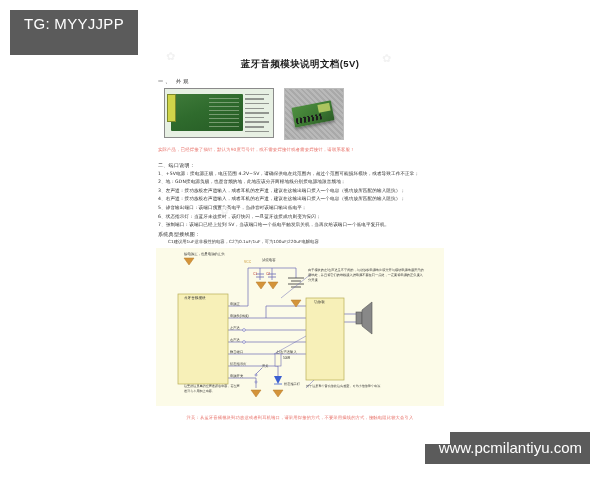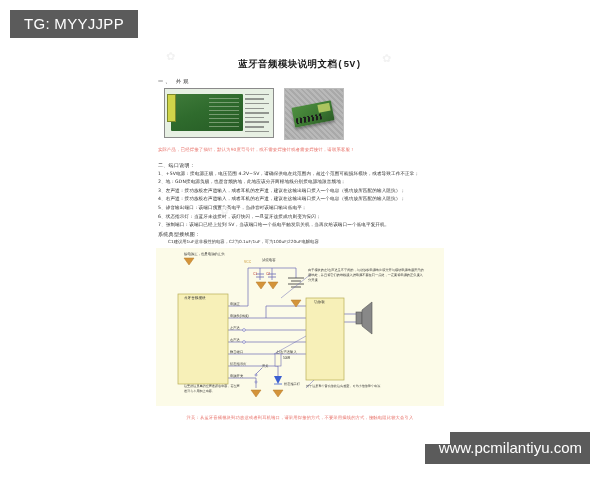--- a/index.html
+++ b/index.html
@@ -6,21 +6,21 @@
   body{
     width:600px;height:480px;overflow:hidden;
     background:#ffffff;
     font-family:"Liberation Sans","DejaVu Sans",sans-serif;
     position:relative;
   }
   
   .tg-badge{
     position:absolute;left:10px;top:10px;
     background:#5b5b5b;color:#ffffff;
-    padding:6px 14px 7px 14px;
+    padding:6px 14px 24px 14px;
     font-size:15px;letter-spacing:.3px;
     line-height:1;
     white-space:nowrap;
   }
   
   .wm-badge{
     position:absolute;right:10px;bottom:16px;
     background:#5b5b5b;color:#ffffff;
     padding:8px 8px 9px 14px;
     font-size:15px;line-height:1;white-space:nowrap;
@@ -32,21 +32,21 @@
     background:#ffffff;
     overflow:hidden;
   }
   .doc-title{
     text-align:center;
     font-size:9.5px;
     font-weight:bold;
     color:#1b1b1b;
     margin-top:14px;
     letter-spacing:.4px;
-    font-family:Liberation Mono, monospace;
+    font-family:Liberation Sans, sans-serif;
   }
   .sec-head{
     font-size:5.2px;color:#2a2a2a;
     margin:7px 0 0 8px;
     letter-spacing:2px;
     font-family:"DejaVu Sans",sans-serif;
   }
   
   .img-row{
     display:flex;align-items:flex-start;gap:10px;

